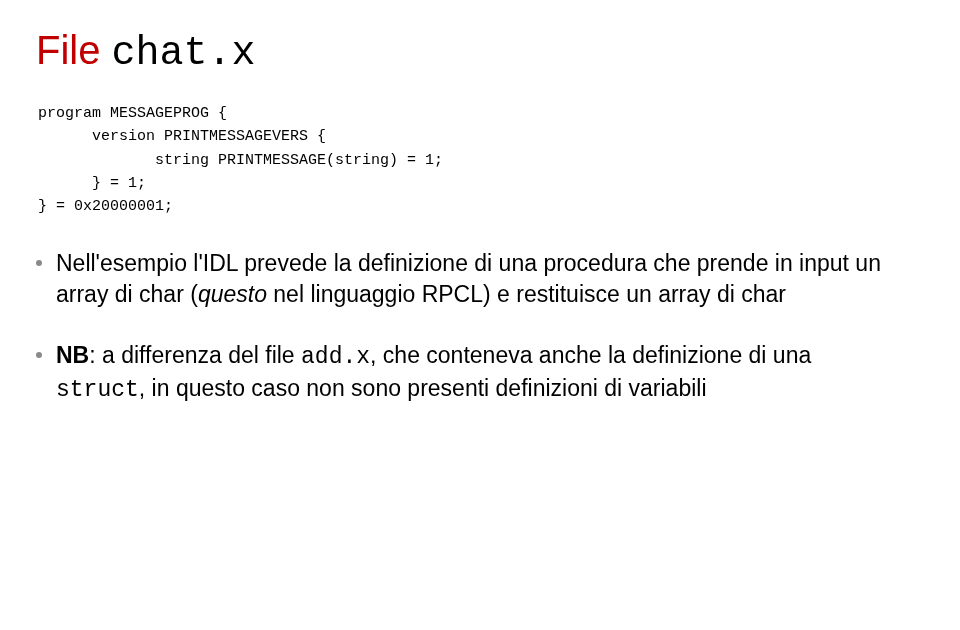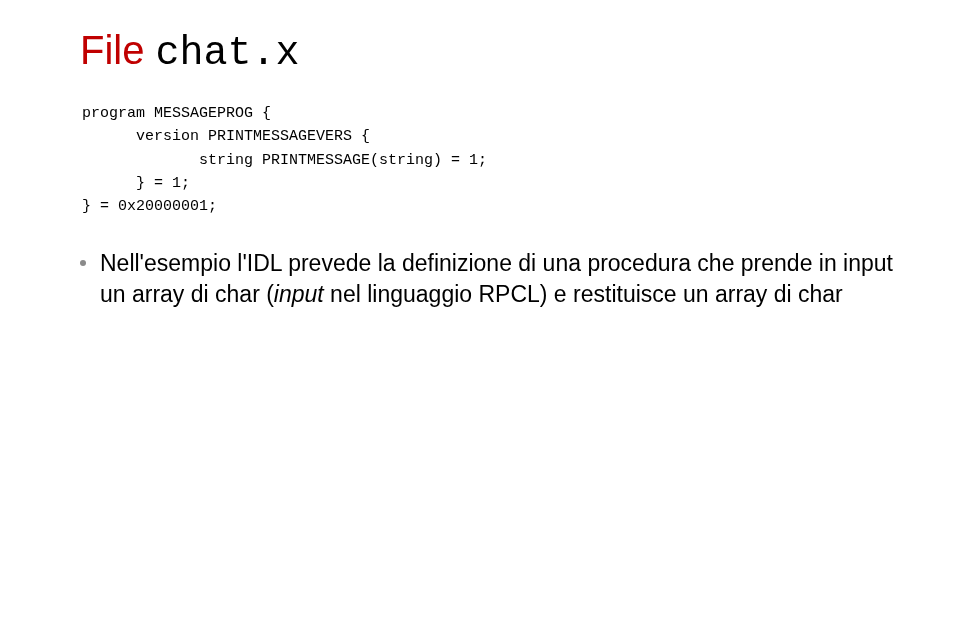--- a/index.html
+++ b/index.html
@@ -1,20 +1,20 @@
 <!DOCTYPE html>
 <html><head>
 <meta charset="utf-8">
 <style>
   * { margin: 0; padding: 0; box-sizing: border-box; }
   html, body { width: 960px; height: 630px; background: #ffffff; font-family: Arial, Helvetica, sans-serif; }
   .slide {
     width: 960px;
     height: 471px;
-    padding: 28px 56px 40px 80px;
+    padding: 28px 56px 40px 36px;
     position: relative;
     color: #000;
   }
   .title {
     font-size: 40px;
     font-weight: 400;
     margin-bottom: 26px;
   }
   .title .red { color: #c00000; }
   .title .black { color: #000; }
@@ -63,18 +63,24 @@
   <div class="code">program MESSAGEPROG {
       version PRINTMESSAGEVERS {
              string PRINTMESSAGE(string) = 1;
       } = 1;
 } = 0x20000001;</div>
 
   <div class="bullets">
     <div class="bullet">
       <span class="dot"></span>
       <p>
-        <span>Nell'esempio l'IDL prevede la definizione di una procedura che prende in input un array di char (</span><span class="italic">input</span><span> nel linguaggio RPCL) e restituisce un array di char</span>
+        <span>Nell'esempio l'IDL prevede la definizione di una procedura che prende in input un array di char (</span><span class="italic">questo</span><span> nel linguaggio RPCL) e restituisce un array di char</span>
+      </p>
+    </div>
+    <div class="bullet">
+      <span class="dot"></span>
+      <p>
+        <span class="bold">NB</span><span>: a differenza del file </span><span class="mono-inline">add.x</span><span>, che conteneva anche la definizione di una </span><span class="mono-inline">struct</span><span>, in questo caso non sono presenti definizioni di variabili</span>
       </p>
     </div>
   </div>
 
 </div>
 
 </body></html>

